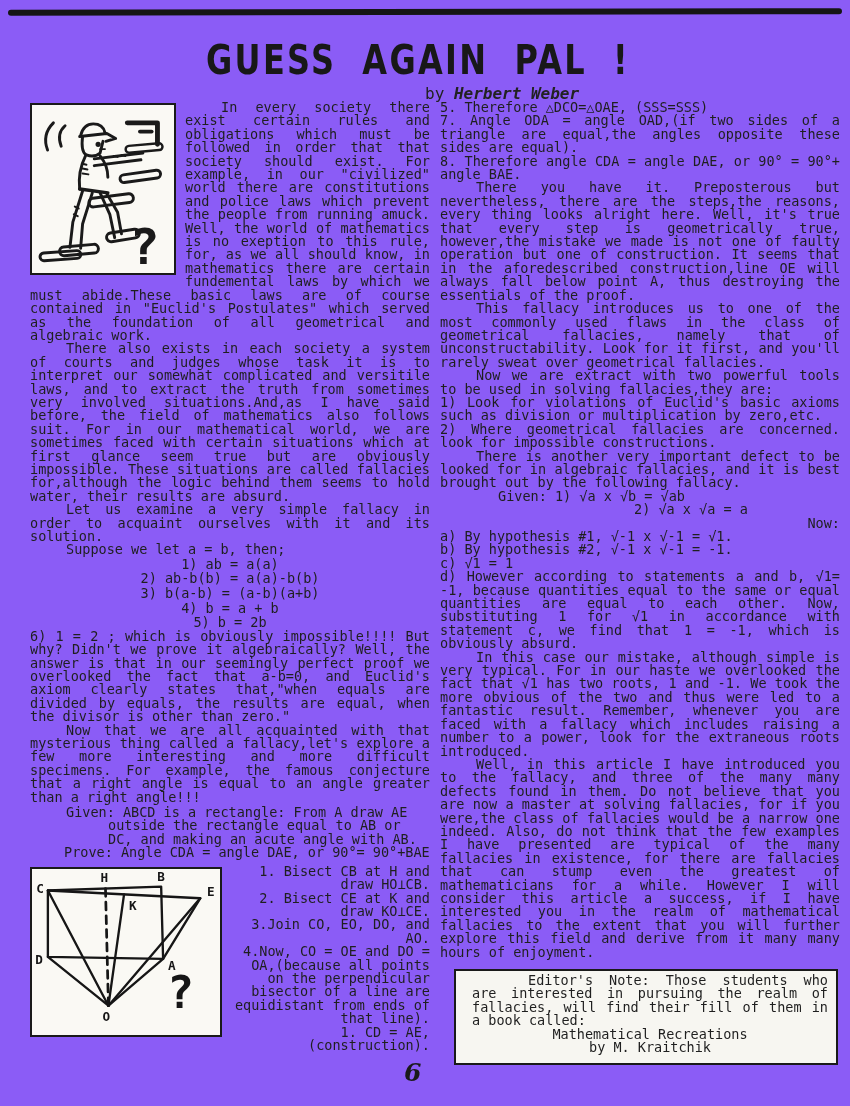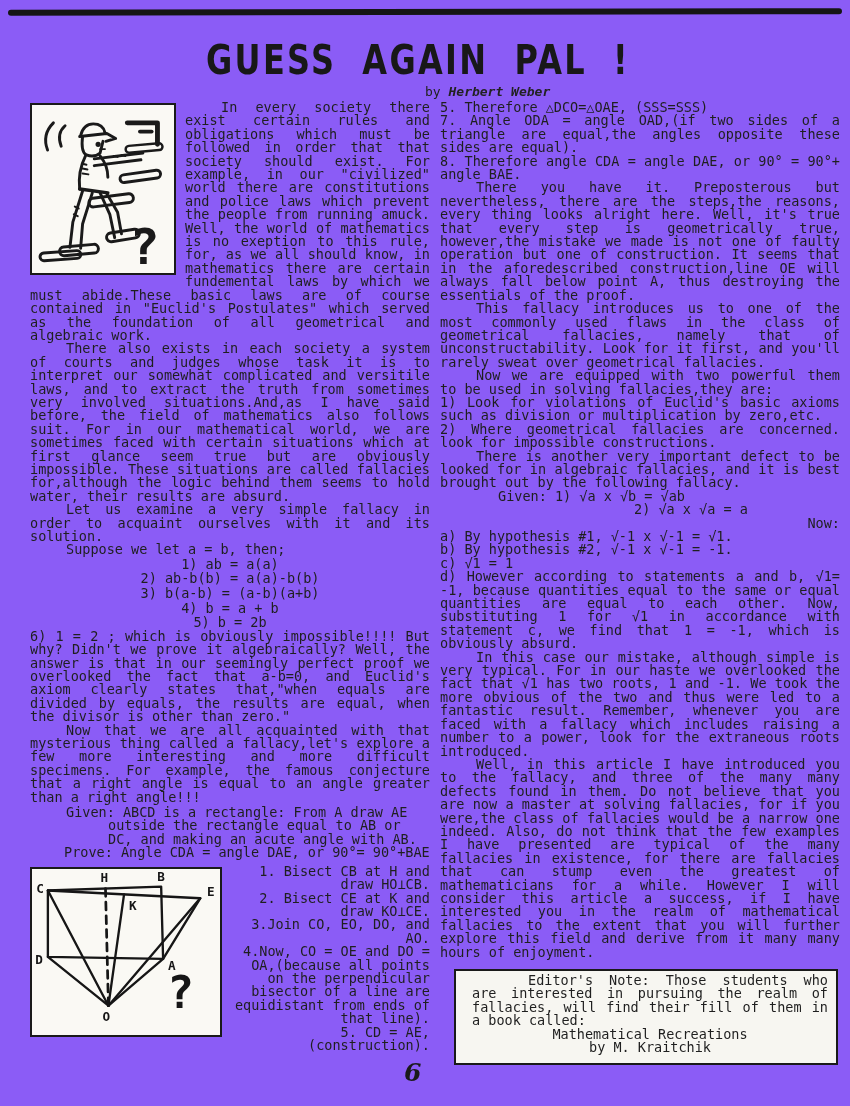--- a/index.html
+++ b/index.html
@@ -11,21 +11,21 @@
   .top-rule{
     position:absolute;top:9px;left:8px;width:834px;height:6px;
     background:#151515;border-radius:3px;transform:rotate(-0.12deg);
   }
   .title{
     position:absolute;top:36px;left:206px;
     font-family:"DejaVu Sans","Liberation Sans",sans-serif;
     font-weight:900;font-size:41px;letter-spacing:3px;word-spacing:16px;
     transform:scaleX(0.78);transform-origin:0 0;white-space:nowrap;color:#181818;
   }
-  .byline{position:absolute;top:84px;left:425px;font-size:13px;color:#222;}
+  .byline{position:absolute;top:84px;left:425px;font-size:16px;color:#222;}
   .byline .author{font-weight:bold;font-style:italic;}
   .col{
     position:absolute;top:101px;width:400px;
     font-size:13.5px;line-height:13.4px;text-align:justify;
   }
   .col-left{left:30px;}
   .col-right{left:440px;}
   p{margin:0;}
   .ind{text-indent:36px;}
   .left-plain{text-align:left;}
@@ -161,32 +161,32 @@
             <text x="72" y="156">O</text>
           </g>
           <text x="138" y="142" font-size="46" font-weight="bold" fill="#161616">?</text>
         </svg>
       </div>
       <div class="steps">
         <p>1. Bisect CB at H and draw HO⊥CB.</p>
         <p>2. Bisect CE at K and draw KO⊥CE.</p>
         <p>3.Join CO, EO, DO, and AO.</p>
         <p>4.Now, CO = OE and DO = OA,(because all points on the perpendicular bisector of a line are equidistant from ends of that line).</p>
-        <p>5. CD = AE, (construction).</p>
+        <p>1. CD = AE, (construction).</p>
       </div>
     </div>
   </div>
 
   <div class="col col-right">
     <p class="left-plain">5. Therefore △DCO=△OAE, (SSS=SSS)</p>
     <p>7. Angle ODA = angle OAD,(if two sides of a triangle are equal,the angles opposite these sides are equal).</p>
     <p>8. Therefore angle CDA = angle DAE,  or 90° = 90°+ angle BAE.</p>
     <p class="ind">There you have it. Preposterous but nevertheless, there are the steps,the reasons, every thing looks alright here. Well, it's true that every step is geometrically true, however,the mistake we made is not one of faulty operation but one of construction. It seems that in the aforedescribed construction,line OE will always fall below point A, thus destroying the essentials of the proof.</p>
     <p class="ind">This fallacy introduces us to one of the most commonly used flaws in the class of geometrical fallacies, namely that of unconstructability. Look for it first, and you'll rarely sweat over geometrical fallacies.</p>
-    <p class="ind">Now we are equipped with two powerful them to be used in solving fallacies,they are:</p>
+    <p class="ind">Now we are extract with two powerful tools to be used in solving fallacies,they are:</p>
     <p>1) Look for violations of Euclid's basic axioms such as division or multiplication by zero,etc.</p>
     <p>2) Where geometrical fallacies are concerned. look for impossible constructions.</p>
     <p class="ind">There is another very important defect to be looked for in algebraic fallacies, and it is best brought out by the following fallacy.</p>
     <p class="rg1">Given: 1) √a  x √b = √ab</p>
     <p class="rg2">2) √a  x √a = a</p>
     <p class="rnow">Now:</p>
     <p class="hyp">a) By hypothesis #1, √-1 x √-1 = √1.</p>
     <p class="hyp">b) By hypothesis #2, √-1 x √-1 = -1.</p>
     <p class="hyp">c)  √1 = 1</p>
     <p>d) However according to statements a and b, √1= -1, because quantities equal to the same or equal quantities are equal to each other. Now, substituting 1 for √1 in accordance with statement c, we find that 1 = -1, which is obviously absurd.</p>

